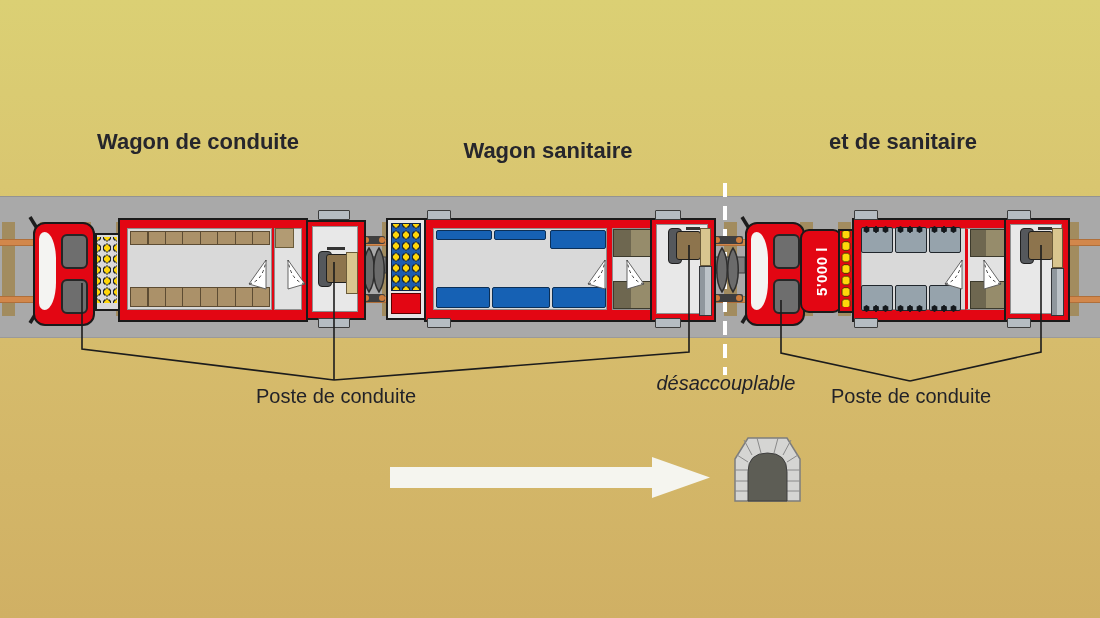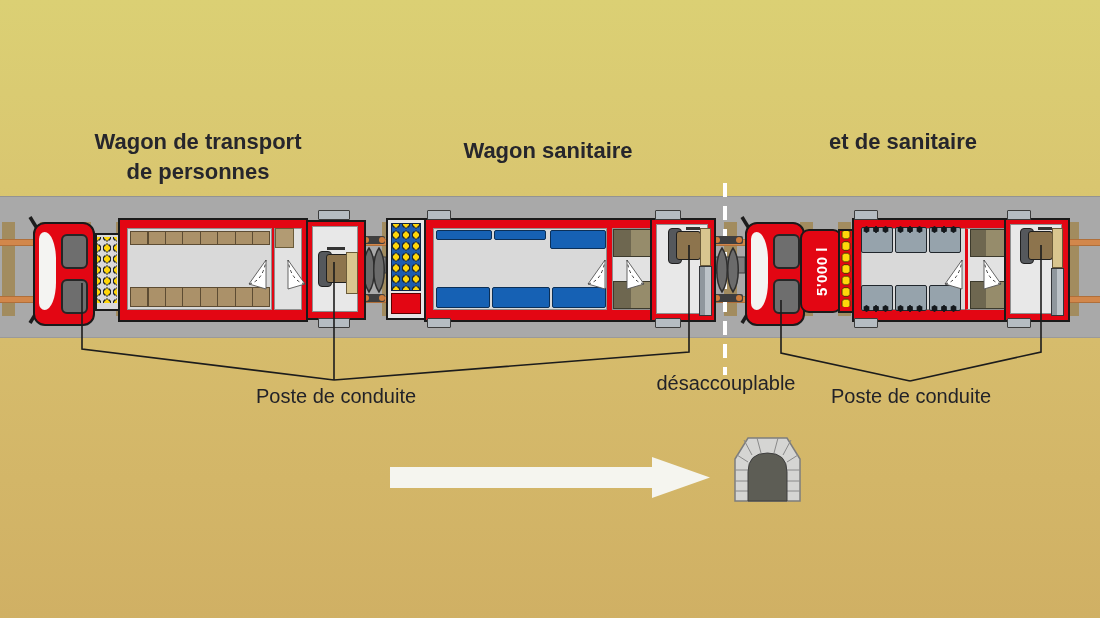--- a/index.html
+++ b/index.html
@@ -40,21 +40,21 @@
   .equip-strip{position:absolute;background:linear-gradient(90deg,#8f979d 0 45%,#bcc3c8 45% 100%);border:1px solid #33363a;}
   .footboard{position:absolute;height:8px;background:#b5bcc2;border:1.5px solid #3c3c3c;border-radius:1px;}
   .locker{position:absolute;background:#b29b73;border:1px solid #6b5b39;}
   
   .tank{background:#e30613;border:2px solid #1a1a1a;border-radius:9px;display:flex;align-items:center;justify-content:center;}
   .tank-label{color:#ffffff;font-weight:bold;font-size:15px;white-space:nowrap;transform:rotate(-90deg);letter-spacing:.5px;}
   .dotstrip{background:#e30613;border:2px solid #1a1a1a;}
   
   .heading{position:absolute;width:300px;text-align:center;color:#26262c;font-weight:bold;font-size:22px;line-height:30px;}
   .note{position:absolute;width:240px;text-align:center;color:#222228;font-size:20px;}
-  .note.it{width:220px;}
+  .note.it{font-style:italic;width:220px;}
   svg.layer{position:absolute;left:0;top:0;pointer-events:none;}
 </style>
 </head>
 <body>
 
 <div class="stage">
 
   <div class="abs track"></div>
   <div class="abs sleepers"></div>
   <div class="abs rail" style="top:239px"></div>
@@ -261,22 +261,21 @@
         <line x1="774" y1="453" x2="778" y2="438"></line>
           <line x1="783" y1="455" x2="791" y2="440"></line>
         <line x1="748" y1="462" x2="737" y2="455"></line>
           <line x1="787" y1="462" x2="798" y2="455"></line>
       </g>
       <path d="M748,501 L748,472 Q748,453 767.5,453 Q787,453 787,472 L787,501 Z" fill="#5d5d55" stroke="#3f3f3f"></path>
     </g>
   </svg>
 
   <div class="heading" style="left:48px;top:127px">
-    <div>Wagon de transport</div>
-    <div>de personnes</div>
+    <div>Wagon de conduite</div>
   </div>
   <div class="heading" style="left:398px;top:136px">
     <div>Wagon sanitaire</div>
   </div>
   <div class="heading" style="left:753px;top:127px">
     <div>et de sanitaire</div>
   </div>
   <div class="note" style="left:216px;top:385px">Poste de conduite</div>
   <div class="note it" style="left:616px;top:372px">désaccouplable</div>
   <div class="note" style="left:791px;top:385px">Poste de conduite</div>

